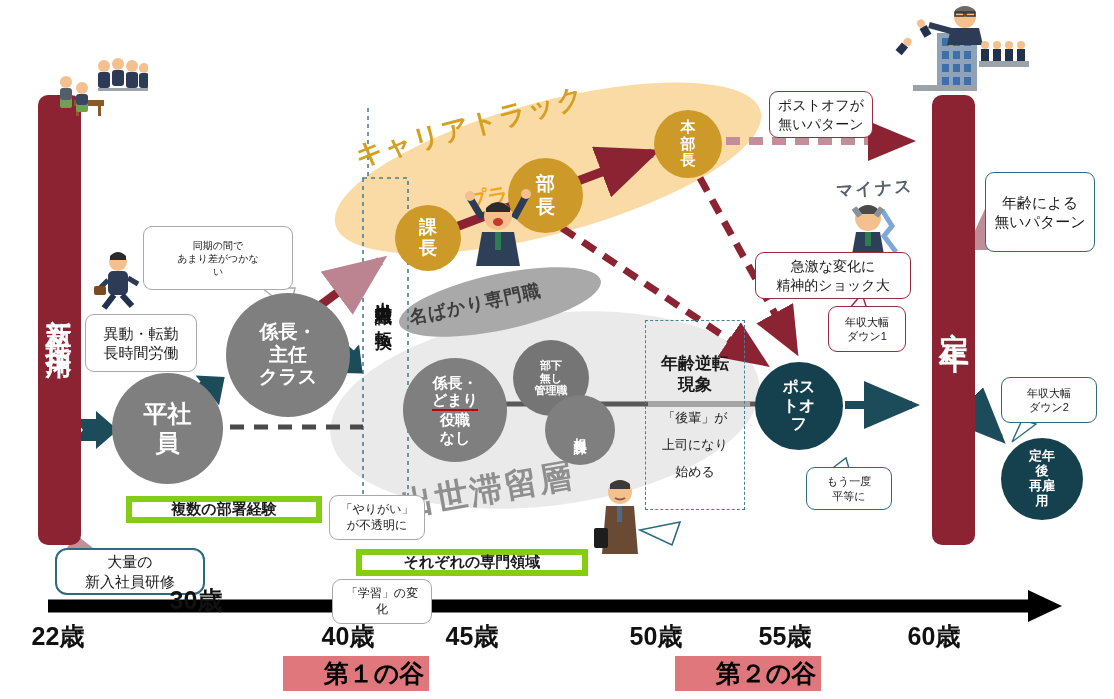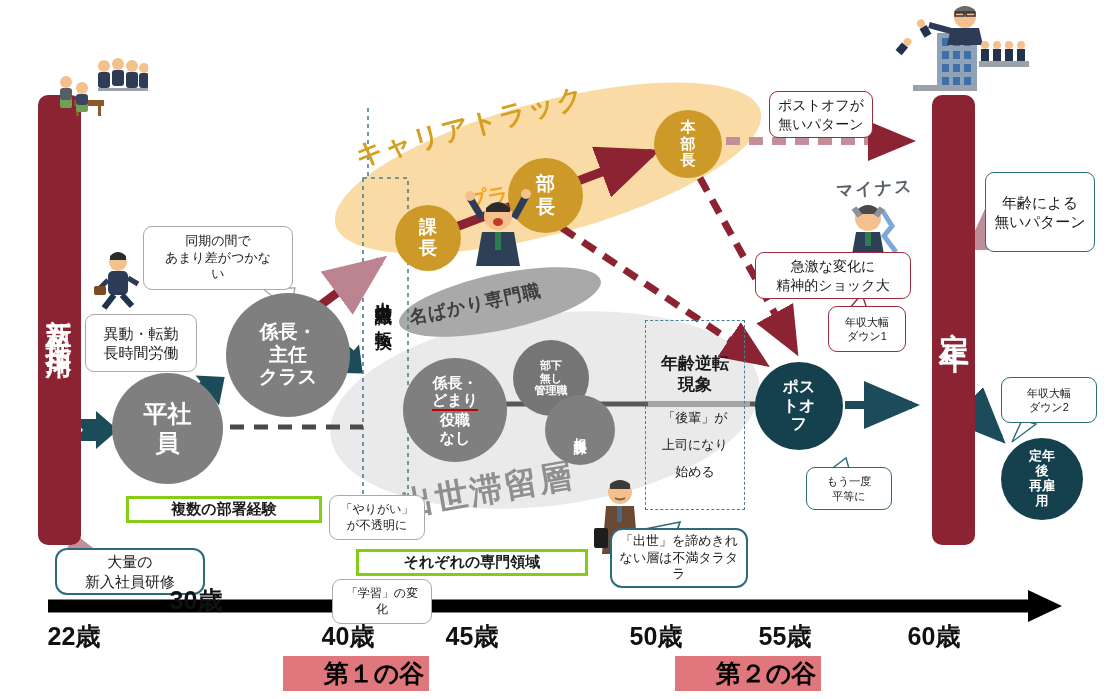--- a/index.html
+++ b/index.html
@@ -21,21 +21,21 @@
   .n-gray { background:#7F7F7F; }
   .n-gold { background:#CD9A29; }
   .n-teal { background:#15414E; }
 
   
   .co { position:absolute; background:#fff; border:1.6px solid #A9A9A9; border-radius:9px;
         display:flex; align-items:center; justify-content:center; text-align:center;
         white-space:pre-line; line-height:1.3; color:#1a1a1a; font-size:13px; z-index:5; }
   .co-red  { border-color:#9B2B3E; }
   .co-teal { border-color:#2C6B7C; }
-  .boxlabel { position:absolute; background:#fff; border:3px solid #84cc16;
+  .boxlabel { position:absolute; background:#fff; border:6px solid #84cc16;
         display:flex; align-items:center; justify-content:center; font-weight:bold;
         font-size:15px; color:#1a1a1a; z-index:5; }
 
   .dashedbox { position:absolute; border:1.6px dashed #49808F; z-index:4;
         text-align:center; color:#1a1a1a; }
 
   .zlabel { position:absolute; font-weight:bold; white-space:nowrap; z-index:2; }
 
   .age { position:absolute; transform:translateX(-50%); font-weight:bold;
          font-size:25px; color:#111; z-index:5; }
@@ -150,21 +150,21 @@
 用</div>
 
   <div class="dashedbox" style="left:645px; top:320px; width:100px; height:190px; padding-top:32px;">
     <div style="font-weight:bold; font-size:17px; white-space:pre-line; line-height:1.25;">年齢逆転
 現象</div>
     <div style="font-size:13px; white-space:pre-line; line-height:2.1; margin-top:8px;">「後輩」が
 上司になり
 始める</div>
   </div>
 
-  <div class="co" style="left:143px; top:226px; width:150px; height:64px; font-size:13px;">同期の間で
+  <div class="co" style="left:143px; top:226px; width:150px; height:64px; font-size:10px;">同期の間で
 あまり差がつかな
 い</div>
   <div class="co" style="left:85px; top:314px; width:112px; height:58px; font-size:15px;">異動・転勤
 長時間労働</div>
   <div class="boxlabel" style="left:126px; top:496px; width:196px; height:27px;">複数の部署経験</div>
   <div class="co co-teal" style="left:55px; top:548px; width:150px; height:47px; font-size:15px; border-width:2px; border-radius:12px;">大量の
 新入社員研修</div>
   <div class="co" style="left:329px; top:495px; width:96px; height:45px; font-size:12px;">「やりがい」
 が不透明に</div>
   <div class="boxlabel" style="left:356px; top:549px; width:232px; height:27px;">それぞれの専門領域</div>
@@ -175,25 +175,22 @@
   <div class="co co-red" style="left:755px; top:252px; width:156px; height:47px; font-size:14px;">急激な変化に
 精神的ショック大</div>
   <div class="co co-red" style="left:828px; top:306px; width:78px; height:46px; font-size:11px;">年収大幅
 ダウン1</div>
   <div class="co co-teal" style="left:985px; top:172px; width:110px; height:80px; font-size:15px;">年齢による
 無いパターン</div>
   <div class="co co-teal" style="left:1001px; top:377px; width:96px; height:46px; font-size:11px;">年収大幅
 ダウン2</div>
   <div class="co co-teal" style="left:806px; top:467px; width:86px; height:43px; font-size:11px;">もう一度
 平等に</div>
-  <div class="co co-teal" style="left:610px; top:528px; width:138px; height:60px; font-size:13px; border-width:2px; border-radius:12px;">「出世」を諦めきれ
-ない層は不満タラタ
-ラ</div>
-
-  <span class="age" style="left:74px; top:620px;text-align:center;">22歳</span>
+
+  <span class="age" style="left:58px; top:620px;text-align:center;">22歳</span>
   <span class="age" style="left:196px; top:584px;">30歳</span>
   <span class="age" style="left:348px; top:620px;">40歳</span>
   <span class="age" style="left:472px; top:620px;">45歳</span>
   <span class="age" style="left:656px; top:620px;">50歳</span>
   <span class="age" style="left:785px; top:620px;">55歳</span>
   <span class="age" style="left:934px; top:620px;">60歳</span>
 
   <div class="valley" style="left:283px; top:656px; width:146px; height:35px;">第１の谷</div>
   <div class="valley" style="left:675px; top:656px; width:146px; height:35px;">第２の谷</div>
 

